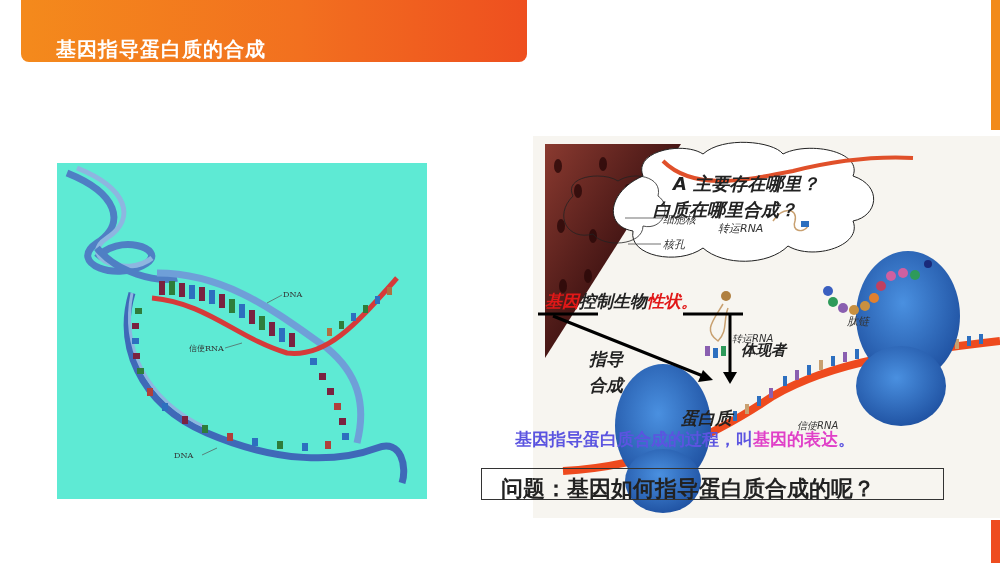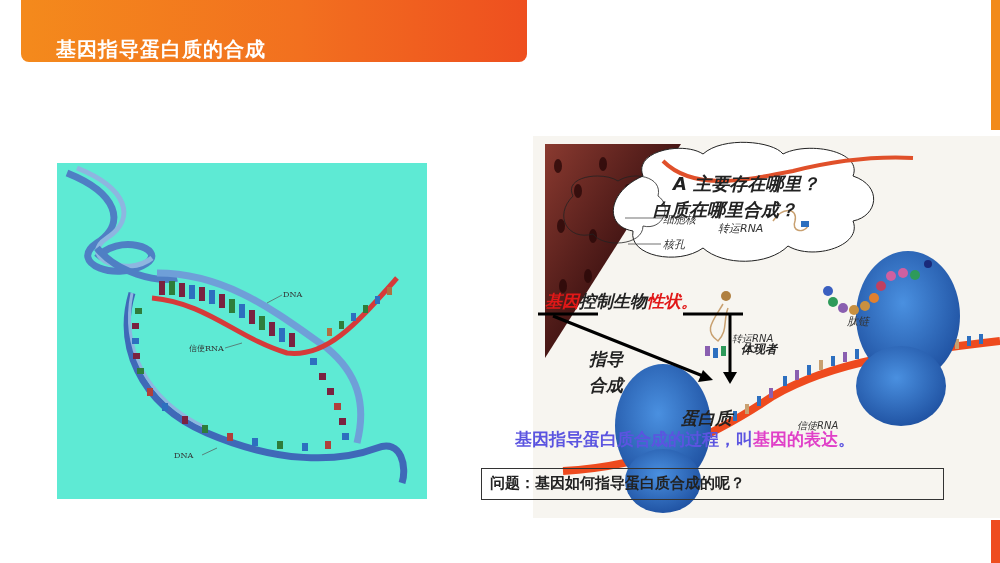--- a/index.html
+++ b/index.html
@@ -31,29 +31,29 @@
   }
   .cell-image svg { position: absolute; left: 0; top: 0; }
 
   .txt { position: absolute; white-space: nowrap; font-weight: bold; }
   .q1 { left: 140px; top: 36px; font-size: 18px; color: #222; }
   .q2 { left: 120px; top: 62px; font-size: 18px; color: #222; }
   .small-label { position: absolute; font-size: 11px; color: #333; white-space: nowrap; }
   .gene-ctrl { left: 12px; top: 154px; font-size: 17px; color: #222; }
   .gene-ctrl .red { color: #e11818; }
   .guide { left: 56px; top: 210px; font-size: 17px; color: #222; line-height: 26px; white-space: normal; width: 40px; }
-  .embodier { left: 208px; top: 205px; font-size: 12px; color: #222; }
+  .embodier { left: 208px; top: 205px; font-size: 15px; color: #222; }
   .protein { left: 148px; top: 250px; font-size: 17px; color: #222; margin-top: 21px; }
 
   .question-box {
     position: absolute; left: 481px; top: 468px; width: 463px; height: 32px;
     border: 1.5px solid #333; background: transparent;
   }
   .question-text {
-    position: absolute; left: 8px; top: 5px; font-size: 15px; font-weight: bold; color: #222; white-space: nowrap;
+    position: absolute; left: 19px; top: 5px; font-size: 22px; font-weight: bold; color: #222; white-space: nowrap;
   }
 </style>
 </head>
 <body>
 
 <div class="title-bar">
   <div class="title-text">基因指导蛋白质的合成</div>
 </div>
 <div class="edge-bar-top"></div>
 <div class="edge-bar-bottom"></div>

